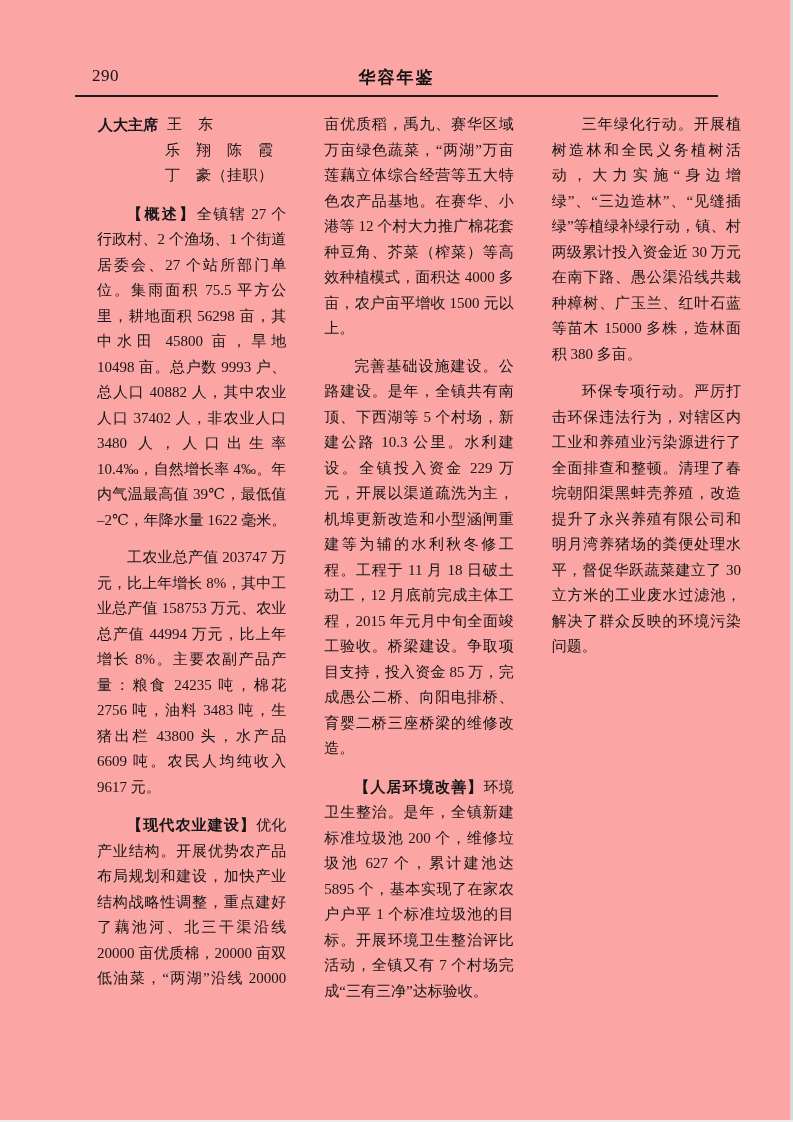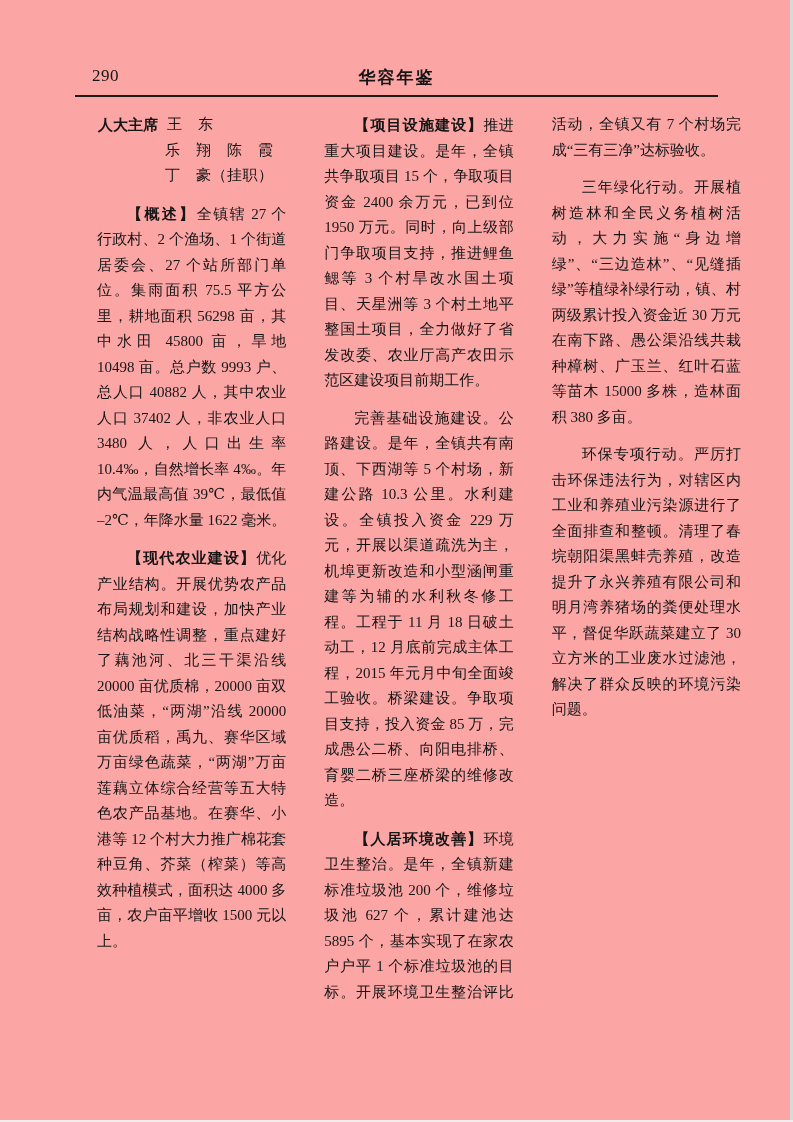--- a/index.html
+++ b/index.html
@@ -58,26 +58,26 @@
       <div class="orow">
         <span class="otitle"></span><span class="onames">乐　翔　陈　霞</span>
       </div>
       <div class="orow">
         <span class="otitle"></span><span class="onames">丁　豪（挂职）</span>
       </div>
     </div>
 
     <p><span class="head">【概述】</span><span>全镇辖 27 个行政村、2 个渔场、1 个街道居委会、27 个站所部门单位。集雨面积 75.5 平方公里，耕地面积 56298 亩，其中水田 45800 亩，旱地 10498 亩。总户数 9993 户、总人口 40882 人，其中农业人口 37402 人，非农业人口 3480 人，人口出生率 10.4‰，自然增长率 4‰。年内气温最高值 39℃，最低值 –2℃，年降水量 1622 毫米。</span></p>
 
+    <p><span>工农业总产值 203747 万元，比上年增长 8%，其中工业总产值 158753 万元、农业总产值 44994 万元，比上年增长 8%。主要农副产品产量：粮食 24235 吨，棉花 2756 吨，油料 3483 吨，生猪出栏 43800 头，水产品 6609 吨。农民人均纯收入 9617 元。</span></p>
 
     <p><span class="head">【现代农业建设】</span><span>优化产业结构。开展优势农产品布局规划和建设，加快产业结构战略性调整，重点建好了藕池河、北三干渠沿线 20000 亩优质棉，20000 亩双低油菜，“两湖”沿线 20000 亩优质稻，禹九、赛华区域万亩绿色蔬菜，“两湖”万亩莲藕立体综合经营等五大特色农产品基地。在赛华、小港等 12 个村大力推广棉花套种豆角、芥菜（榨菜）等高效种植模式，面积达 4000 多亩，农户亩平增收 1500 元以上。</span></p>
 
 
 
-    <p><span class="head">【项目设施建设】</span><span>推进重大项目建设。是年，全镇共争取项目 15 个，争取项目资金 2400 余万元，已到位 1950 万元。同时，向上级部门争取项目支持，推进鲤鱼鳃等 3 个村旱改水国土项目、天星洲等 3 个村土地平整国土项目，全力做好了省发改委、农业厅高产农田示范区建设项目前期工作。</span></p>
 
     <p><span>完善基础设施建设。公路建设。是年，全镇共有南顶、下西湖等 5 个村场，新建公路 10.3 公里。水利建设。全镇投入资金 229 万元，开展以渠道疏洗为主，机埠更新改造和小型涵闸重建等为辅的水利秋冬修工程。工程于 11 月 18 日破土动工，12 月底前完成主体工程，2015 年元月中旬全面竣工验收。桥梁建设。争取项目支持，投入资金 85 万，完成愚公二桥、向阳电排桥、育婴二桥三座桥梁的维修改造。</span></p>
 
     <p><span class="head">【人居环境改善】</span><span>环境卫生整治。是年，全镇新建标准垃圾池 200 个，维修垃圾池 627 个，累计建池达 5895 个，基本实现了在家农户户平 1 个标准垃圾池的目标。开展环境卫生整治评比活动，全镇又有 7 个村场完成“三有三净”达标验收。</span></p>
 
     <p><span>三年绿化行动。开展植树造林和全民义务植树活动，大力实施“身边增绿”、“三边造林”、“见缝插绿”等植绿补绿行动，镇、村两级累计投入资金近 30 万元在南下路、愚公渠沿线共栽种樟树、广玉兰、红叶石蓝等苗木 15000 多株，造林面积 380 多亩。</span></p>
 
     <p><span>环保专项行动。严厉打击环保违法行为，对辖区内工业和养殖业污染源进行了全面排查和整顿。清理了春垸朝阳渠黑蚌壳养殖，改造提升了永兴养殖有限公司和明月湾养猪场的粪便处理水平，督促华跃蔬菜建立了 30 立方米的工业废水过滤池，解决了群众反映的环境污染问题。</span></p>
 
   </div>

